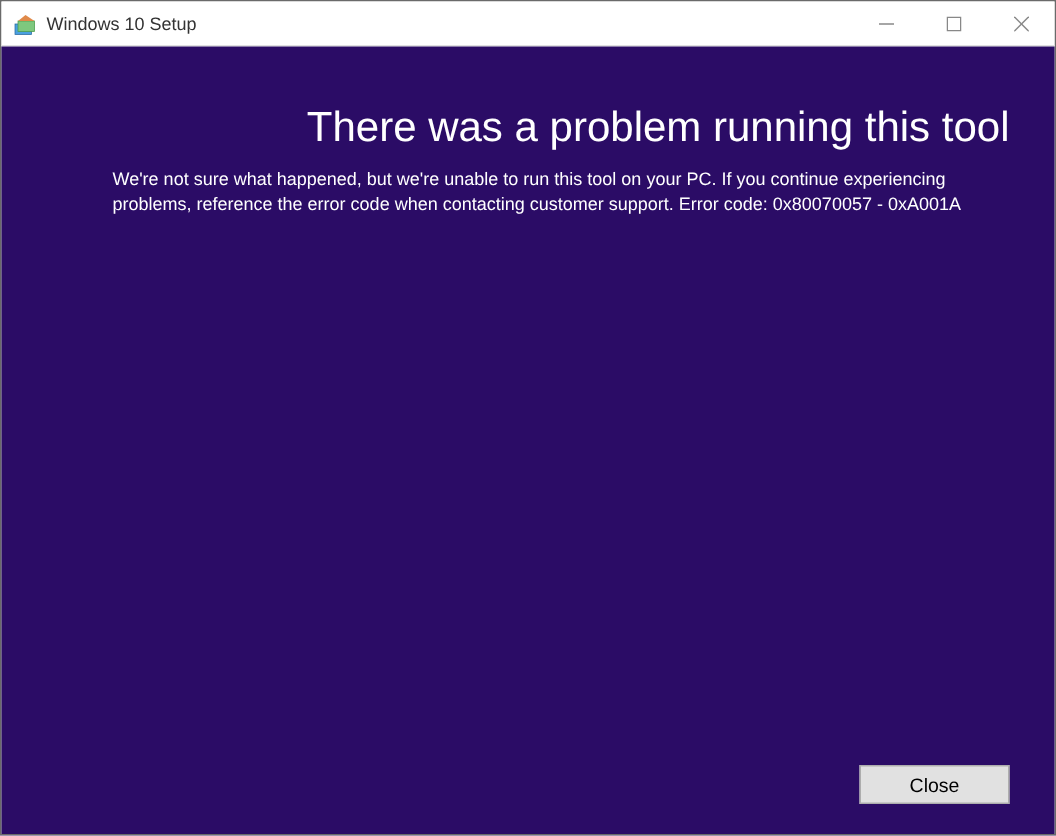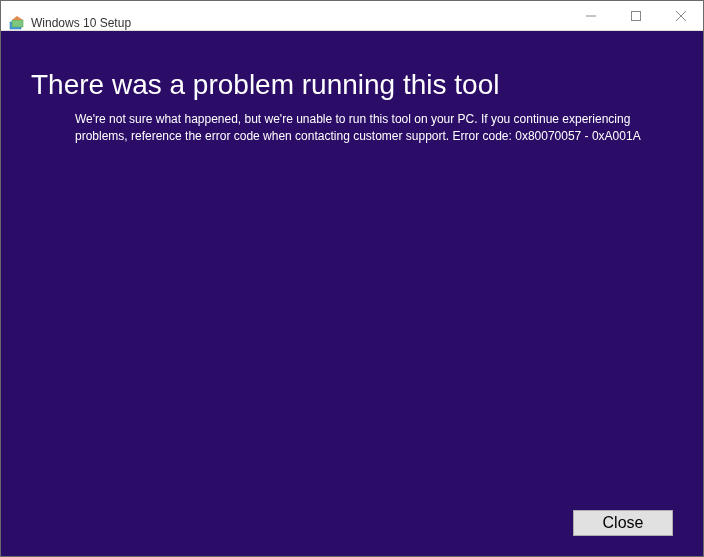--- a/index.html
+++ b/index.html
@@ -19,21 +19,21 @@
       height: 557px;
       border: 1px solid #6a6a6a;
       display: flex;
       flex-direction: column;
       background: #fff;
     }
     .titlebar {
       height: 30px;
       background: #fff;
       display: flex;
-      align-items: flex-end;
+      align-items: center;
       padding-left: 8px;
       border-bottom: 1px solid #e0e0e0;
     }
     .titlebar-icon {
       width: 16px;
       height: 16px;
       margin-right: 6px;
       display: flex;
       align-items: center;
       justify-content: center;
@@ -60,20 +60,21 @@
       width: 10px;
       height: 10px;
     }
     .content {
       flex: 1;
       background: #2b0c66;
       padding: 38px 30px 20px 30px;
       display: flex;
       flex-direction: column;
       color: #fff;
+      align-items: flex-end;
     }
     .heading {
       font-size: 28px;
       font-weight: 300;
       color: #fff;
       margin-bottom: 10px;
     }
     .body-text {
       font-size: 12px;
       line-height: 1.4;
@@ -87,21 +88,21 @@
     .button-row {
       display: flex;
       justify-content: flex-end;
       padding-top: 10px;
     }
     .btn {
       min-width: 100px;
       height: 26px;
       background: #e1e1e1;
       border: 1px solid #adadad;
-      font-size: 16px;
+      font-size: 13px;
       color: #000;
       display: flex;
       align-items: center;
       justify-content: center;
       cursor: pointer;
       font-family: inherit;
     }
   </style>
 </head>
 <body>

